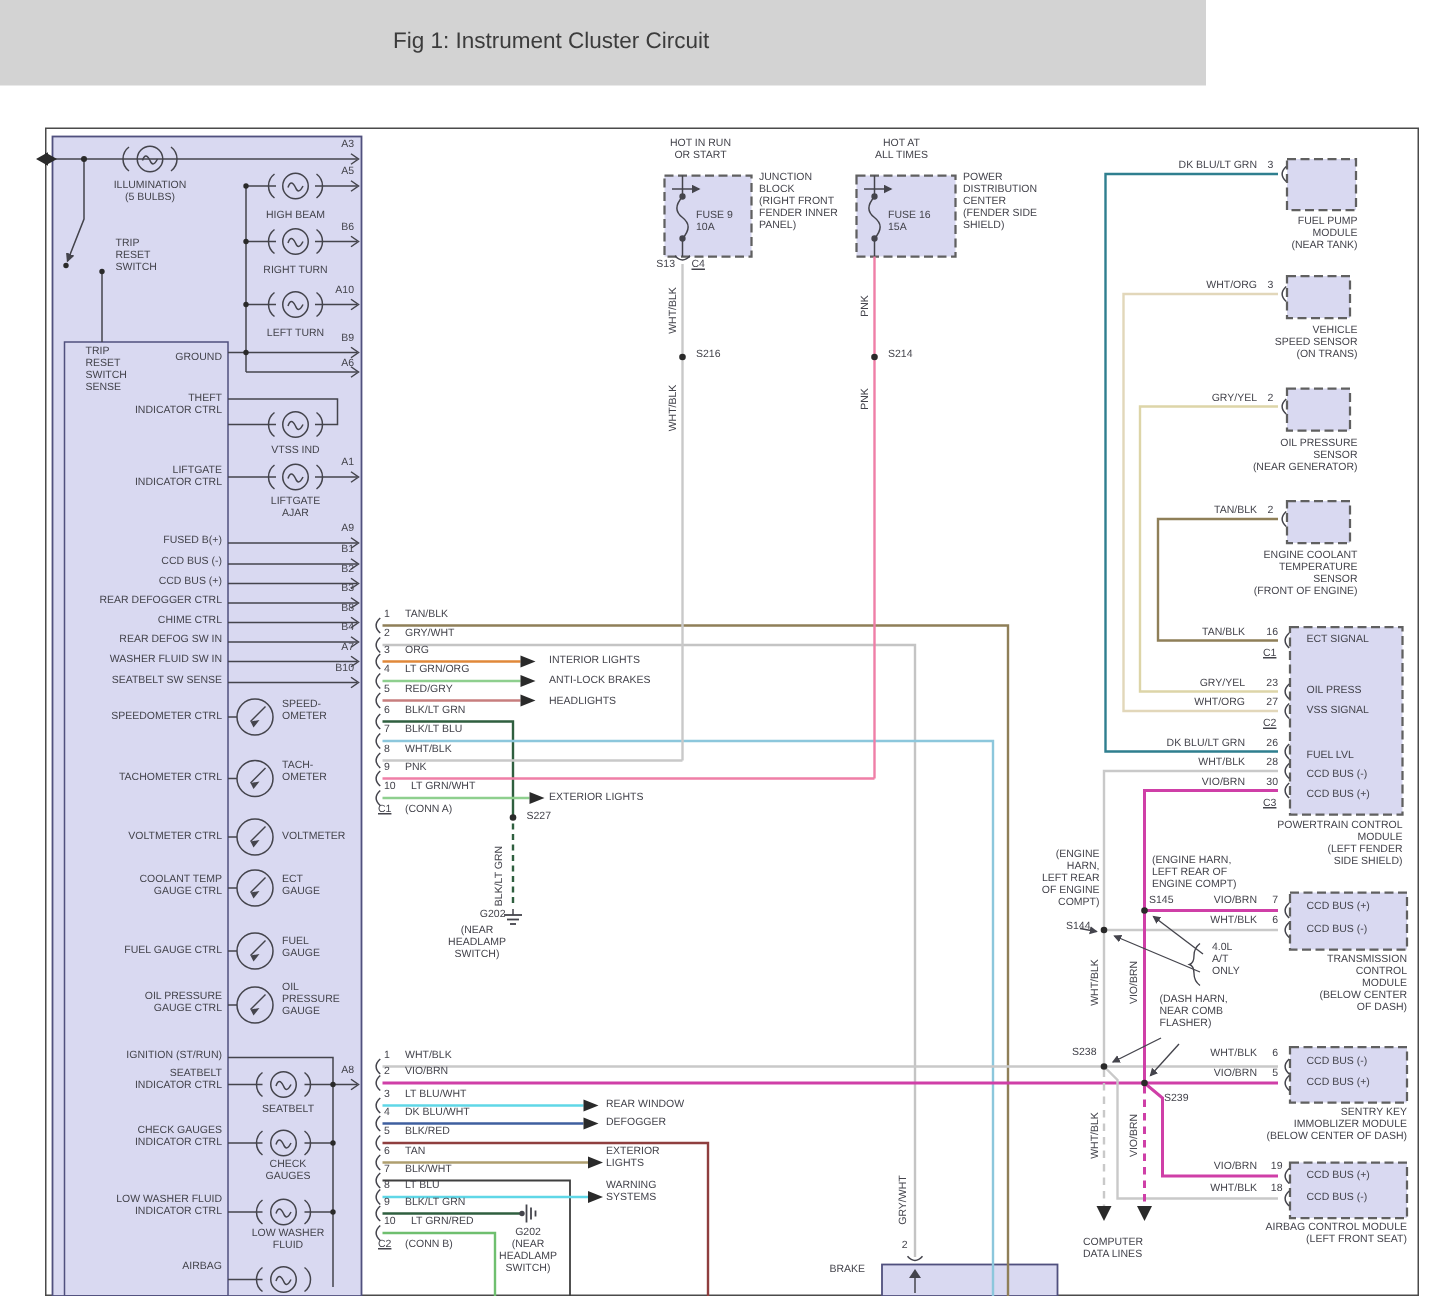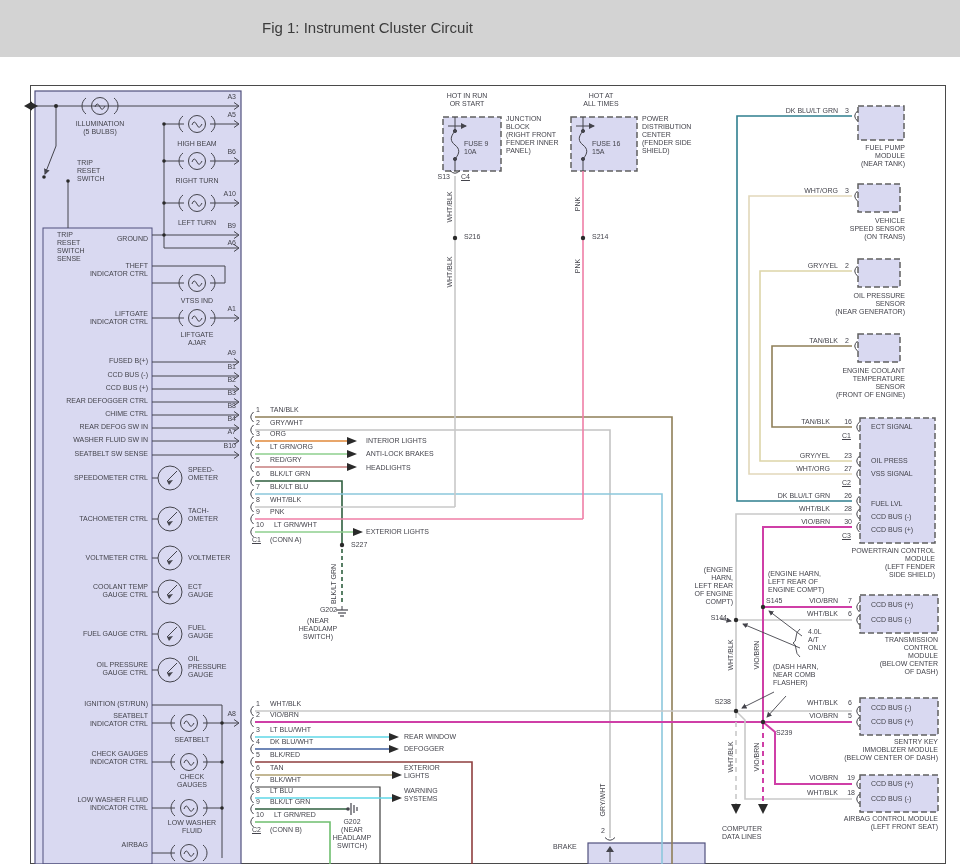--- a/index.html
+++ b/index.html
@@ -1,17 +1,17 @@
 <!DOCTYPE html>
 <html><head>
 <meta charset="utf-8">
 <style>
   html,body{margin:0;padding:0;background:#fff;}
   body{width:960px;height:864px;position:relative;font-family:"Liberation Sans","DejaVu Sans",sans-serif;overflow:hidden;}
-  #header{position:absolute;left:0;top:0;width:960px;height:57px;background:#d3d3d3;}
+  #header{position:absolute;left:0;top:0;width:804px;height:57px;background:#d3d3d3;}
   #fig-title{position:absolute;left:262px;top:19px;font-size:15px;color:#3c3c3c;}
   #frame{position:absolute;left:30px;top:85px;width:916px;height:779px;border:1px solid #4a4a4a;box-sizing:border-box;background:#fff;}
   #diagram{position:absolute;left:0;top:0;width:960px;height:864px;}
   svg{position:absolute;left:0;top:0;}
   .lbl{position:absolute;font-size:7px;line-height:1.15;color:#44444c;white-space:pre;letter-spacing:0;}
   .ar{transform:translateX(-100%);text-align:right;}
   .ac{transform:translateX(-50%);text-align:center;}
   .rot{transform:translate(-50%,-50%) rotate(-90deg);text-align:center;}
   .ul{text-decoration:underline;}
 </style>

